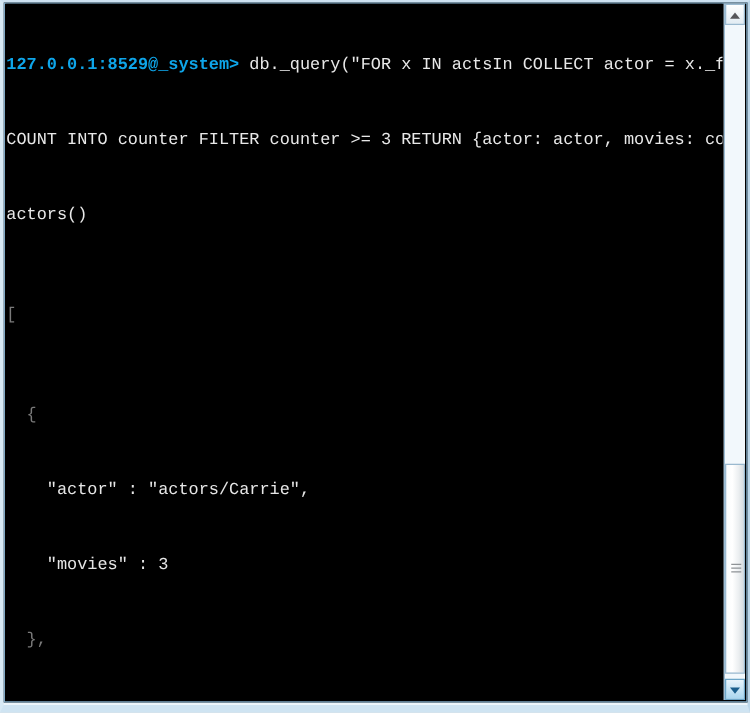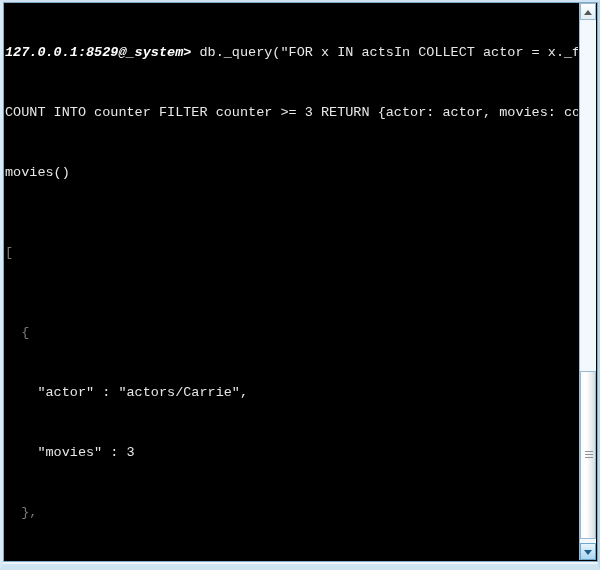--- a/index.html
+++ b/index.html
@@ -62,23 +62,22 @@
     line-height: 20px;
     letter-spacing: 0px;
     white-space: pre;
   }
   .line {
     height: 20px;
     white-space: pre;
     font-family: "Liberation Mono", "DejaVu Sans Mono", monospace;
   }
   .prompt {
-    color: #ffffff;
+    color: #0ea5e9;
     font-weight: bold;
-    font-style: italic;
   }
   .cmd {
     color: #e8e8e8;
   }
   .brace {
     color: #7a7a7a;
   }
   .key {
     color: #e6e6e6;
   }
@@ -167,21 +166,21 @@
 </head>
 <body>
 
 <div id="terminal-window">
   <div class="frame-outer"></div>
   <div class="frame-inner"></div>
 
   <div id="console-output">
     <div class="line"><span class="prompt">127.0.0.1:8529@_system&gt;</span><span class="cmd"> db._query("FOR x IN actsIn COLLECT actor = x._from W</span></div>
     <div class="line cmd">COUNT INTO counter FILTER counter &gt;= 3 RETURN {actor: actor, movies: counter</div>
-    <div class="line cmd">movies()</div>
+    <div class="line cmd">actors()</div>
 
     <div class="line brace">[</div>
 
     <div class="line brace">  {</div>
     <div class="line key">    "actor" : "actors/Carrie",</div>
     <div class="line key">    "movies" : 3</div>
     <div class="line brace">  },</div>
 
     
     

